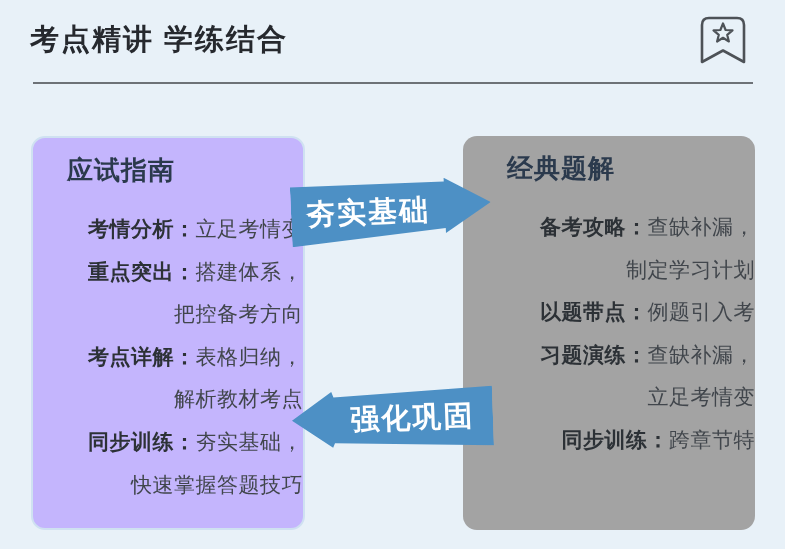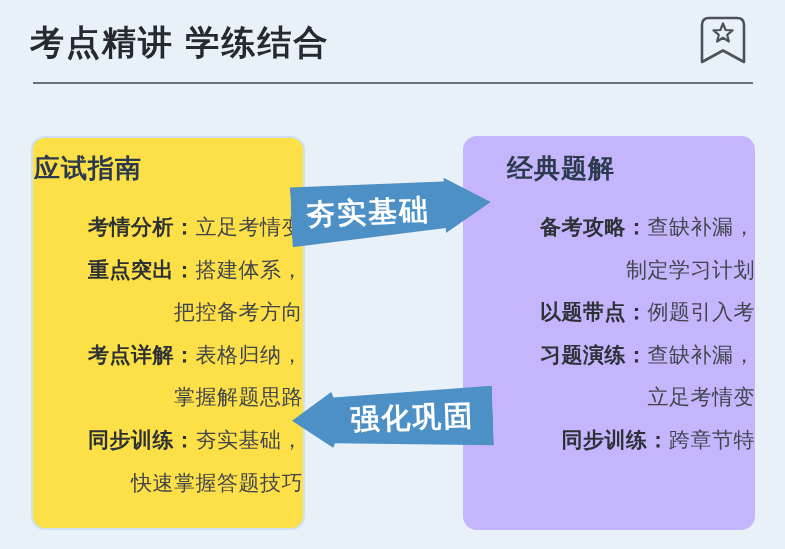--- a/index.html
+++ b/index.html
@@ -3,41 +3,40 @@
 <meta charset="utf-8">
 <style>
   html,body{margin:0;padding:0;}
   body{
     width:785px;height:549px;position:relative;overflow:hidden;
     background:#e8f1f8;
     font-family:"Liberation Sans","DejaVu Sans",sans-serif;
   }
   .page-title{
     position:absolute;left:30px;top:20px;margin:0;
-    font-size:34px;font-weight:800;letter-spacing:2px;color:#26292e;
+    font-size:29px;font-weight:800;letter-spacing:2px;color:#26292e;
   }
   .bookmark-btn{
     position:absolute;left:699px;top:15px;width:48px;height:50px;
     background:none;border:none;padding:0;cursor:pointer;
   }
   .divider{
     position:absolute;left:33px;top:82px;width:720px;height:0;
     border-top:2px solid #6d7277;
   }
   .card{
     position:absolute;top:136px;height:394px;border-radius:14px;
     box-sizing:border-box;
   }
   .card-left{
-    left:31px;width:274px;background:#fde047;border:2px solid #cfe1f1;
-    padding:0 0 0 1px;
-    font-family:Liberation Mono, monospace;
+    left:31px;width:274px;background:#c4b5fd;border:2px solid #cfe1f1;
+    padding:0 0 0 34px;
   }
   .card-right{
-    left:463px;width:292px;background:#c4b5fd;
+    left:463px;width:292px;background:#a3a3a3;
     padding:0 0 0 44px;
   }
   .card-title{
     margin:16px 0 0 0;font-size:26px;line-height:32px;font-weight:800;
     color:#2b3a4d;letter-spacing:1px;
   }
   .card-body{
     margin-top:22px;font-size:21px;line-height:42.6px;color:#41464c;
     letter-spacing:0.5px;
     text-align:right;
@@ -80,21 +79,21 @@
   <div class="card-body">
     <div>
       <div class="item-line"><span class="item-label">考情分析：</span><span>立足考情变</span></div>
     </div>
     <div>
       <div class="item-line"><span class="item-label">重点突出：</span><span>搭建体系，</span></div>
       <div class="item-line">把控备考方向</div>
     </div>
     <div>
       <div class="item-line"><span class="item-label">考点详解：</span><span>表格归纳，</span></div>
-      <div class="item-line">掌握解题思路</div>
+      <div class="item-line">解析教材考点</div>
     </div>
     <div>
       <div class="item-line"><span class="item-label">同步训练：</span><span>夯实基础，</span></div>
       <div class="item-line">快速掌握答题技巧</div>
     </div>
   </div>
 </section>
 
 <section class="card card-right">
   <h2 class="card-title">经典题解</h2>

